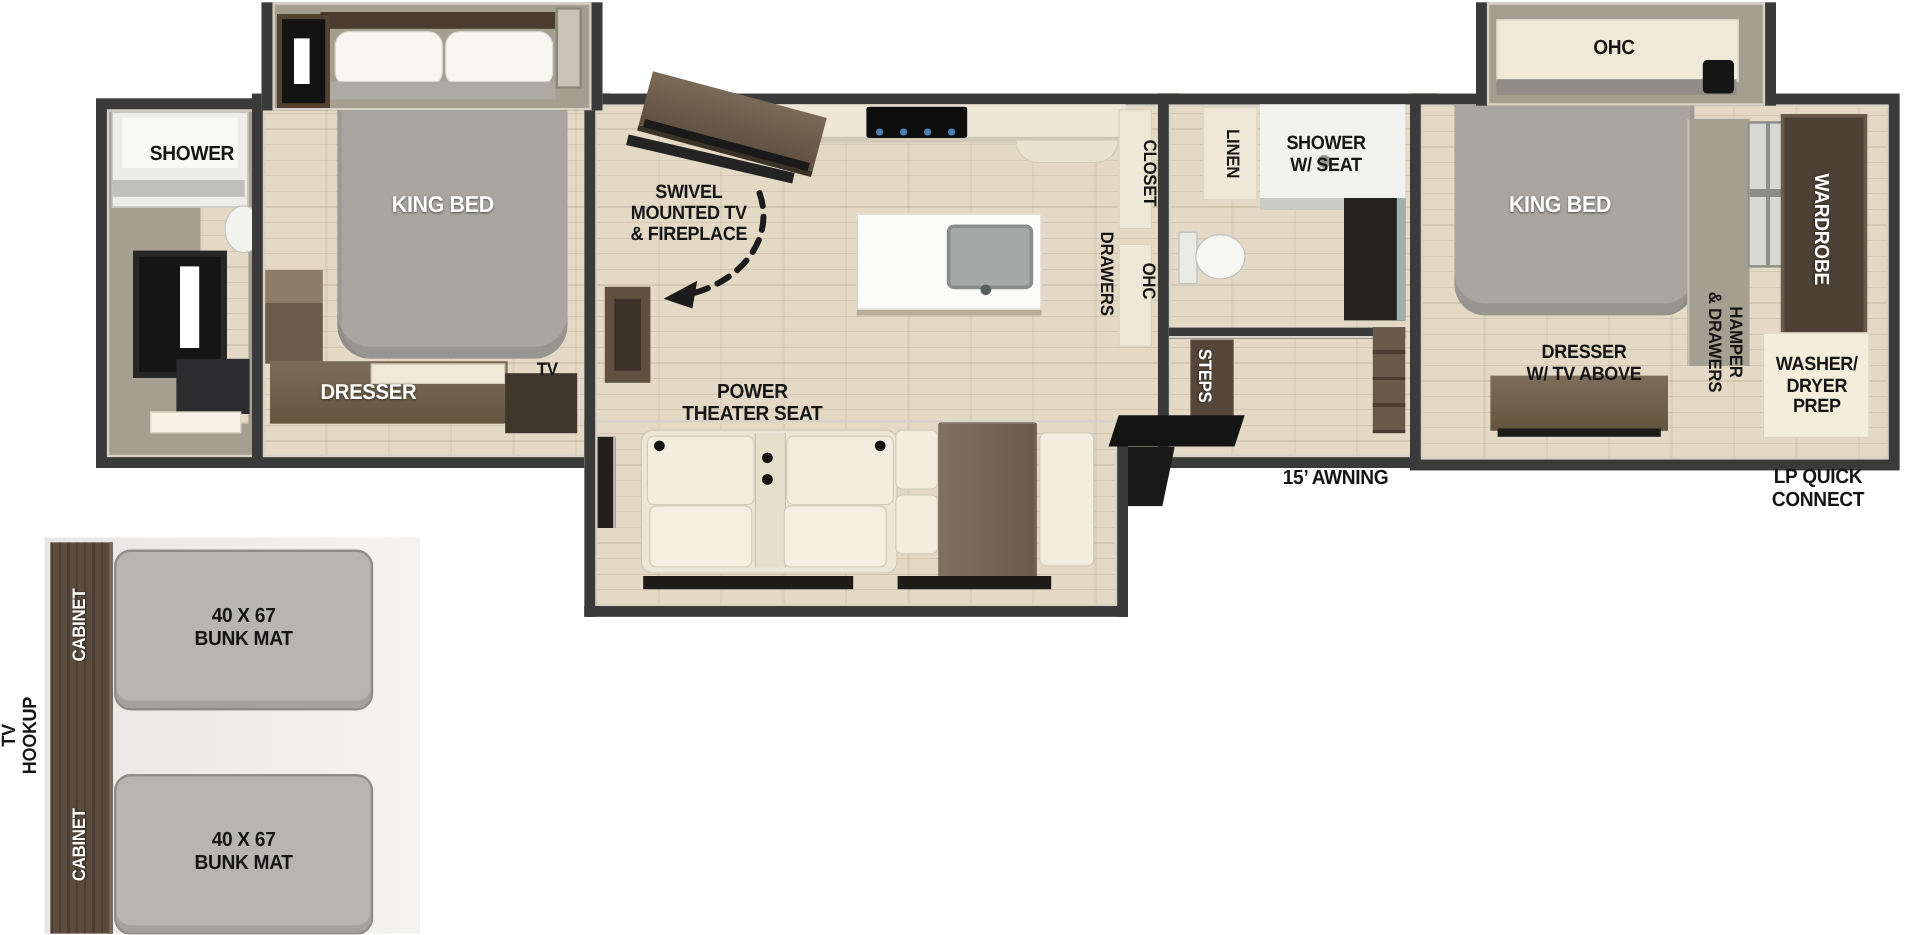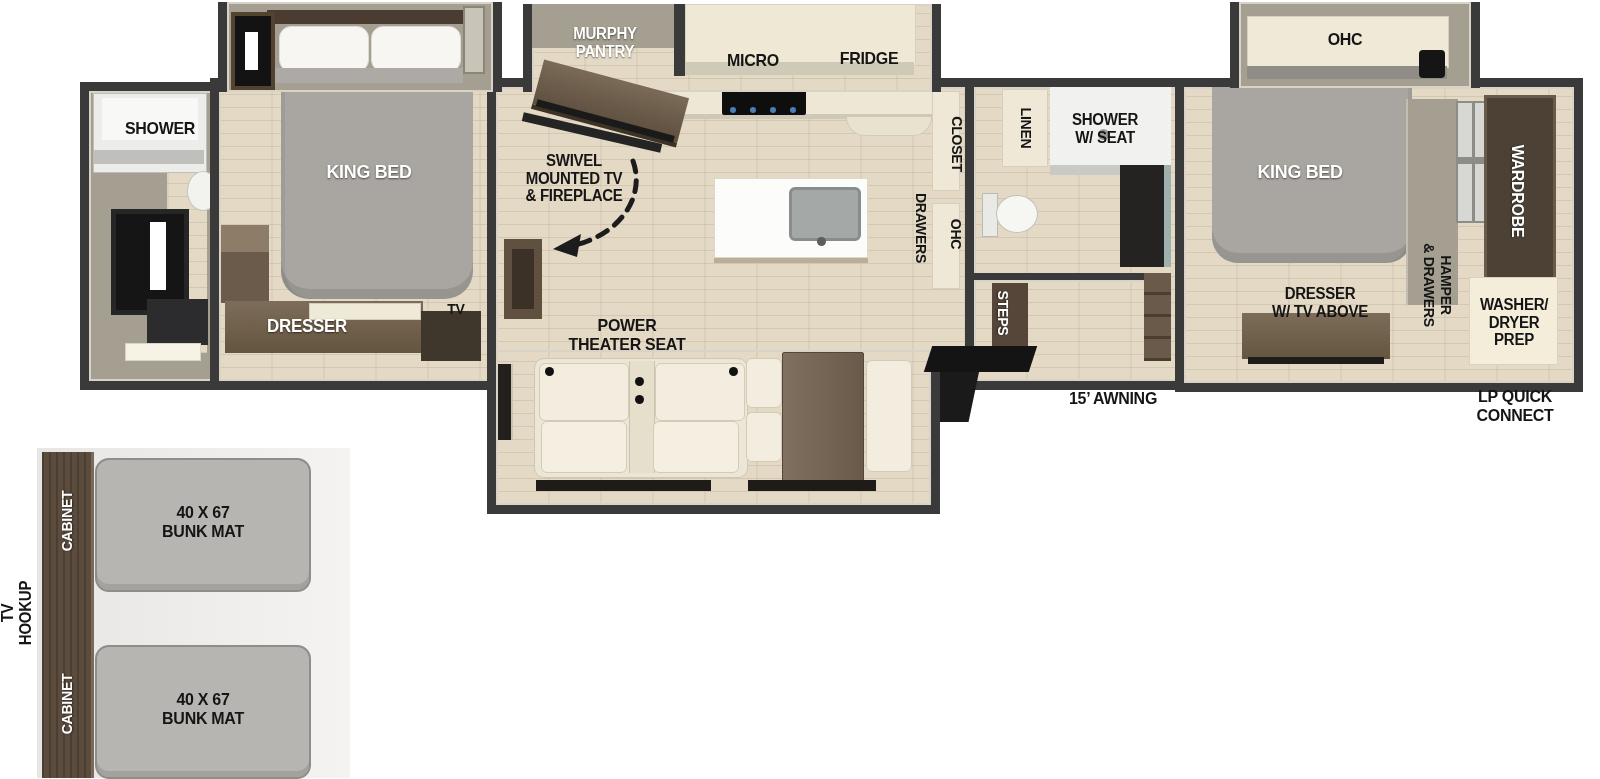--- a/index.html
+++ b/index.html
@@ -85,30 +85,20 @@
     <div class="lbl" style="left:78px;top:91px;font-size:16px;">SWIVEL
 MOUNTED TV
 &amp; FIREPLACE</div>
     <div class="lbl" style="left:131px;top:249px;font-size:17px;">POWER
 THEATER SEAT</div>
     <div class="lbl v" style="left:461px;top:57px;font-size:15px;">CLOSET</div>
     <div class="lbl v" style="left:425px;top:141px;font-size:15px;">DRAWERS</div>
     <div class="lbl v" style="left:460px;top:147px;font-size:15px;">OHC</div>
   </div>
 
-  <div class="wall slide noTop floorbg" style="left:523px;top:4px;width:400px;height:88px;border-bottom:none;">
-    <div class="abs taupe" style="left:0px;top:0px;width:142px;height:44px;"></div>
-    <div class="abs" style="left:142px;top:0px;width:11px;height:72px;background:#3a3a3a;"></div>
-    <div class="abs" style="left:153px;top:0px;width:229px;height:60px;background:#efe8d5;border:1px solid #d8d1bd;"></div>
-    <div class="abs" style="left:153px;top:58px;width:229px;height:13px;background:#cfc9b8;"></div>
-    <div class="lbl w" style="left:73px;top:39px;font-size:16px;">MURPHY
-PANTRY</div>
-    <div class="lbl" style="left:221px;top:57px;font-size:17px;">MICRO</div>
-    <div class="lbl" style="left:337px;top:55px;font-size:17px;">FRIDGE</div>
-  </div>
 
   <div class="wall slide floorbg" style="left:487px;top:350px;width:435px;height:155px;border-top:none;">
     <div class="abs" style="left:2px;top:14px;width:13px;height:76px;background:#221f1c;border-right:2px solid #c9c4b8;"></div>
     <div class="abs" style="left:38px;top:8px;width:212px;height:118px;background:#ece6d6;border:1px solid #cfc8b4;border-radius:10px;">
       <div class="abs" style="left:94px;top:2px;width:24px;height:112px;background:#e6dfcc;border-left:1px solid #c9c2ae;border-right:1px solid #c9c2ae;"></div>
       <div class="seatpart" style="left:4px;top:4px;width:88px;height:56px;"></div>
       <div class="seatpart" style="left:120px;top:4px;width:88px;height:56px;"></div>
       <div class="seatpart" style="left:6px;top:62px;width:84px;height:50px;background:#f4efe1;"></div>
       <div class="seatpart" style="left:118px;top:62px;width:84px;height:50px;background:#f4efe1;"></div>
       <div class="dot" style="left:10px;top:8px;"></div>

